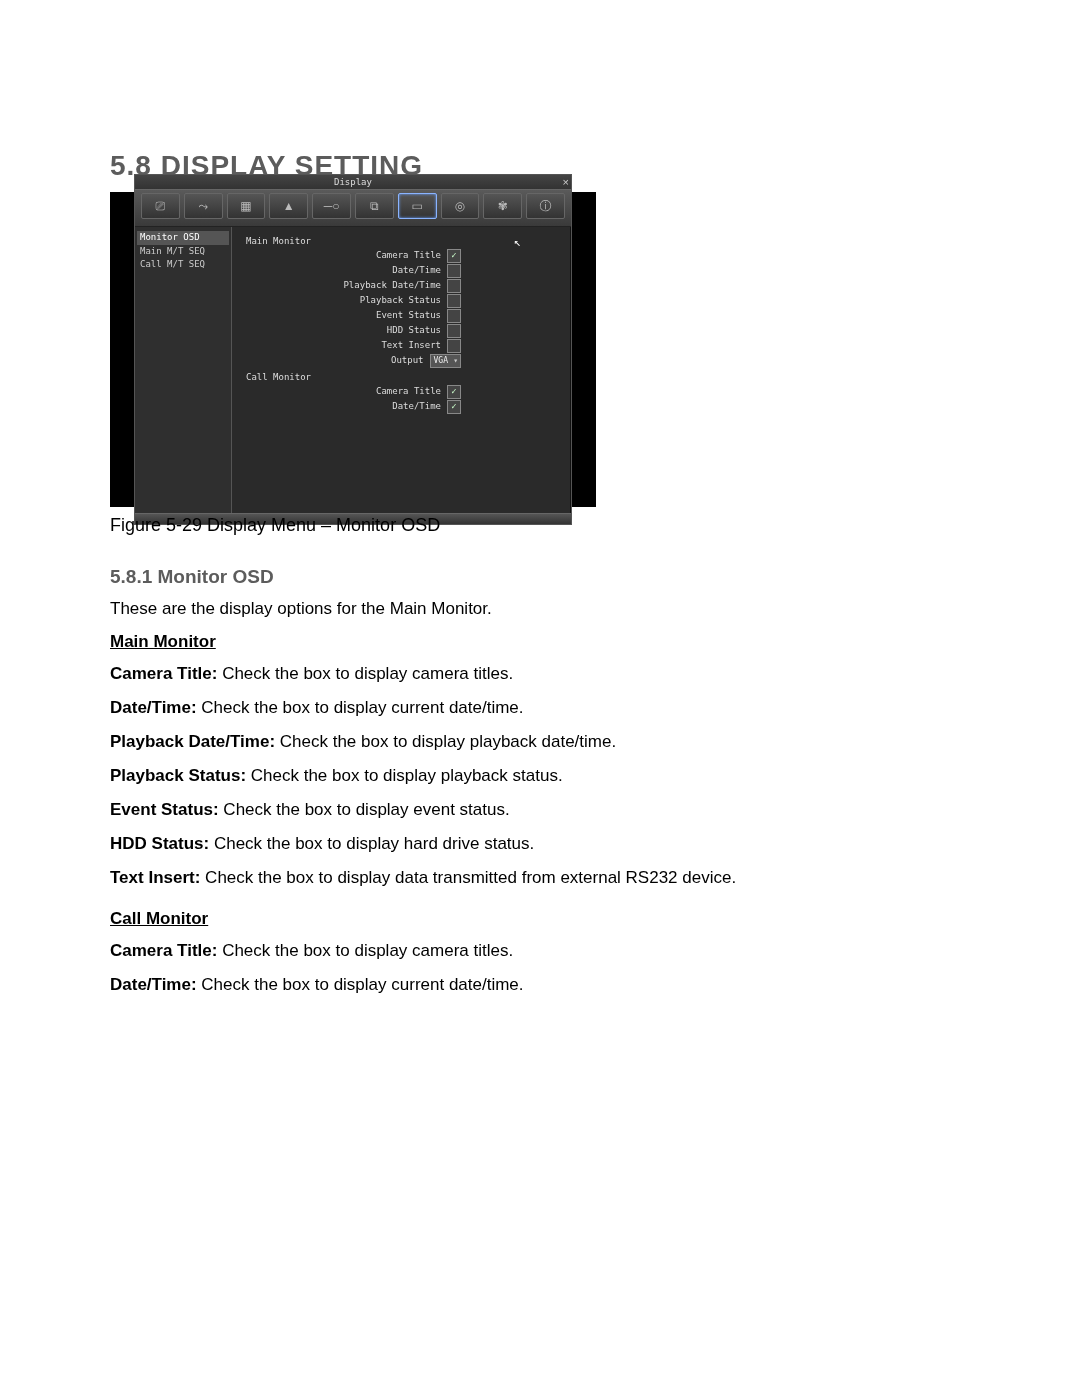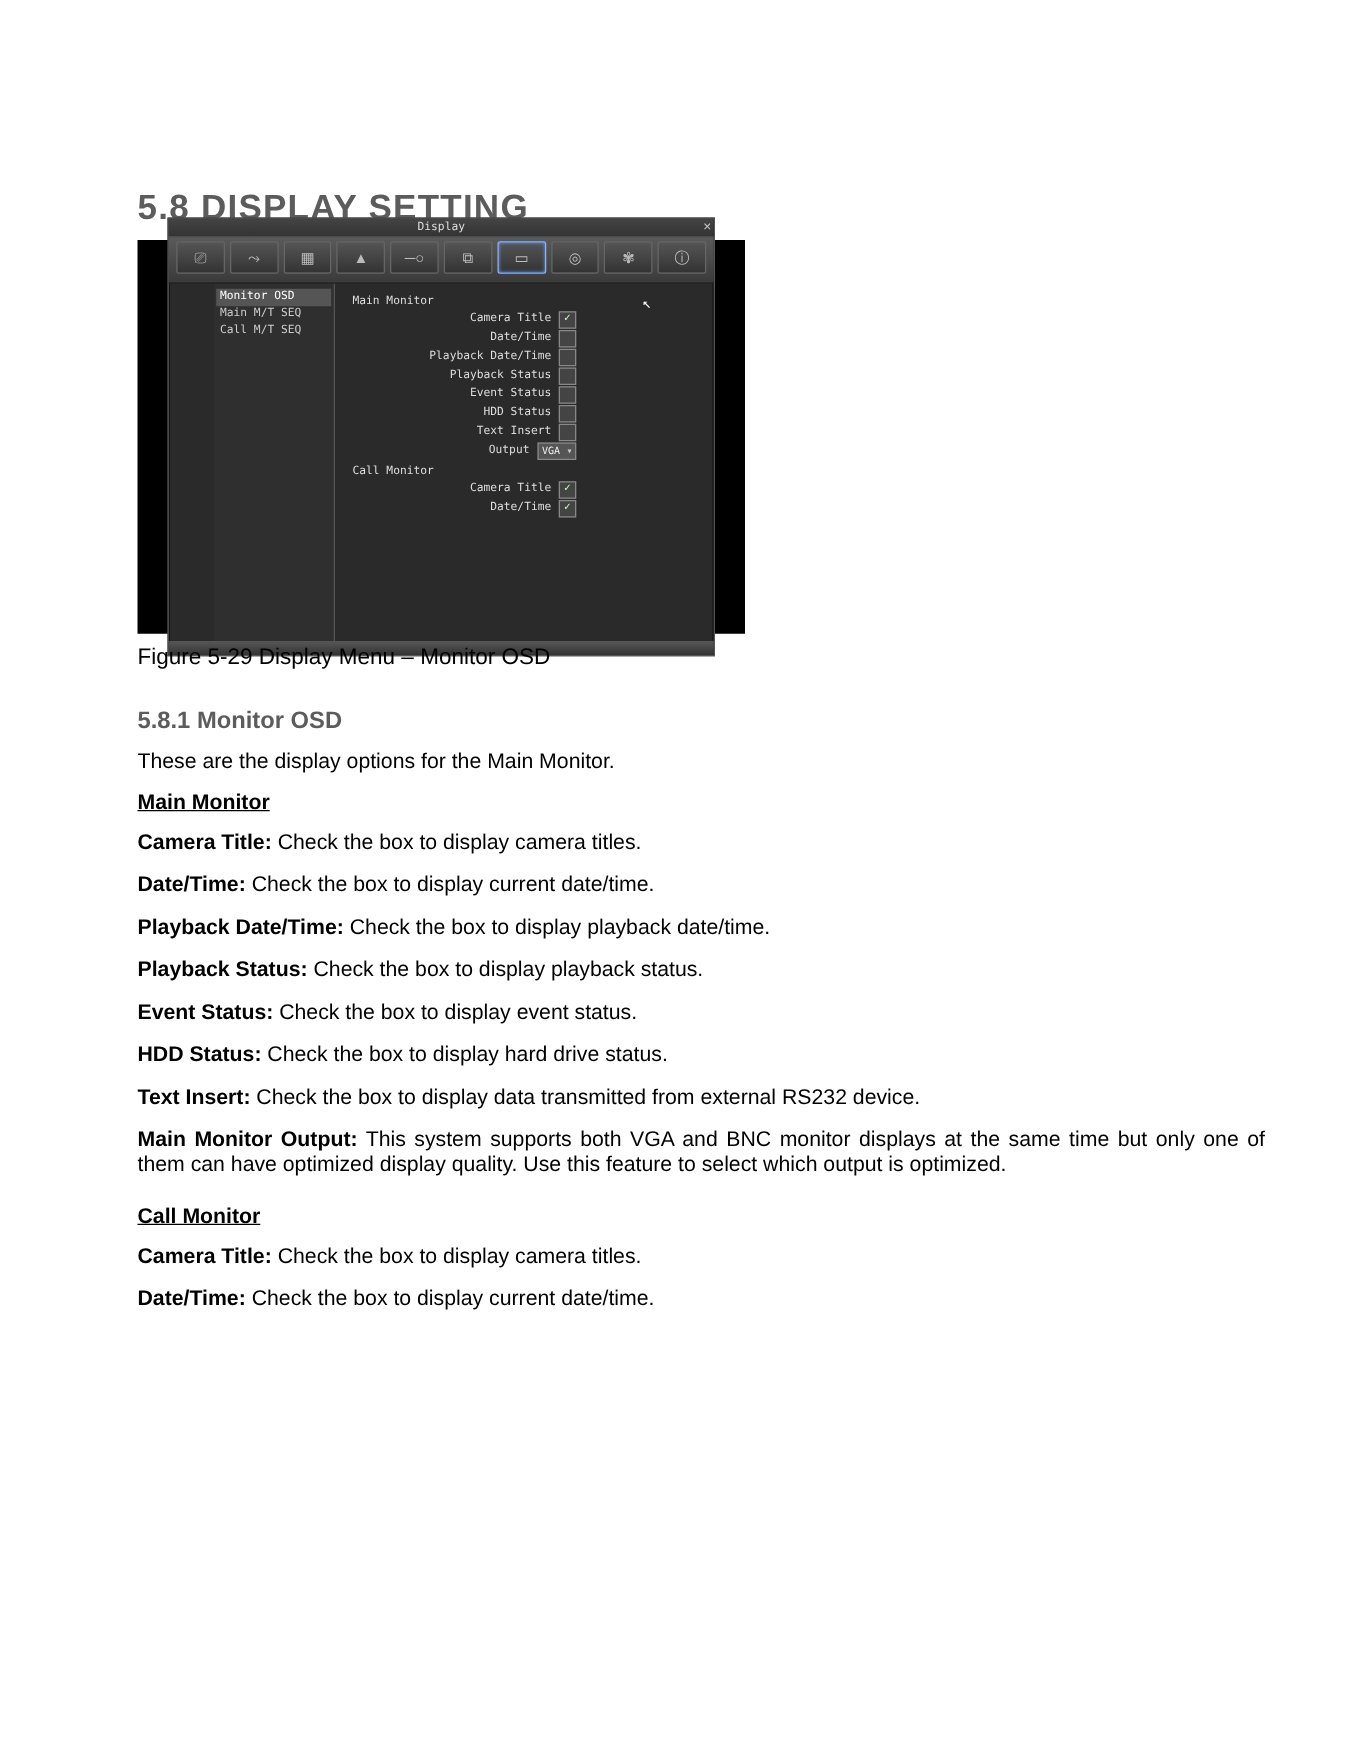--- a/index.html
+++ b/index.html
@@ -91,21 +91,20 @@
     color: #bbb;
     font-size: 12px;
   }
   .tb-btn.active {
     border-color: #8ab4ff;
     box-shadow: 0 0 3px #6aa0ff inset;
   }
   .body {
     display: flex;
     height: 286px;
-    margin-left: 36px;
   }
   .side {
     width: 92px;
     background: #2f2f2f;
     border-right: 1px solid #555;
     font: 9px/1.3 monospace;
     color: #ccc;
     padding: 4px 2px;
   }
   .side-item {
@@ -297,20 +296,19 @@
 
   <p class="p"><span class="u">Main Monitor</span></p>
 
   <p class="def"><span class="k">Camera Title:</span><span> Check the box to display camera titles.</span></p>
   <p class="def"><span class="k">Date/Time:</span><span> Check the box to display current date/time.</span></p>
   <p class="def"><span class="k">Playback Date/Time:</span><span> Check the box to display playback date/time.</span></p>
   <p class="def"><span class="k">Playback Status:</span><span> Check the box to display playback status.</span></p>
   <p class="def"><span class="k">Event Status:</span><span> Check the box to display event status.</span></p>
   <p class="def"><span class="k">HDD Status:</span><span> Check the box to display hard drive status.</span></p>
   <p class="def"><span class="k">Text Insert:</span><span> Check the box to display data transmitted from external RS232 device.</span></p>
-  <p class="def"><span class="k">Main Monitor Output:</span><span>  This system supports both VGA and BNC monitor displays at the same time but only one of them can have optimized display quality. Use this feature to select which output is optimized.</span></p>
 
   <p class="p" style="margin-top:20px"><span class="u">Call Monitor</span></p>
 
   <p class="def"><span class="k">Camera Title:</span><span> Check the box to display camera titles.</span></p>
   <p class="def"><span class="k">Date/Time:</span><span> Check the box to display current date/time.</span></p>
 
 </div>
 
 </body></html>

